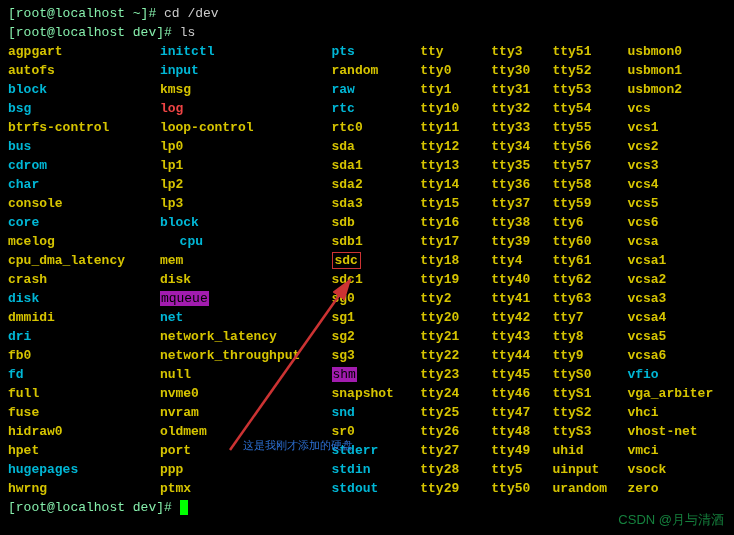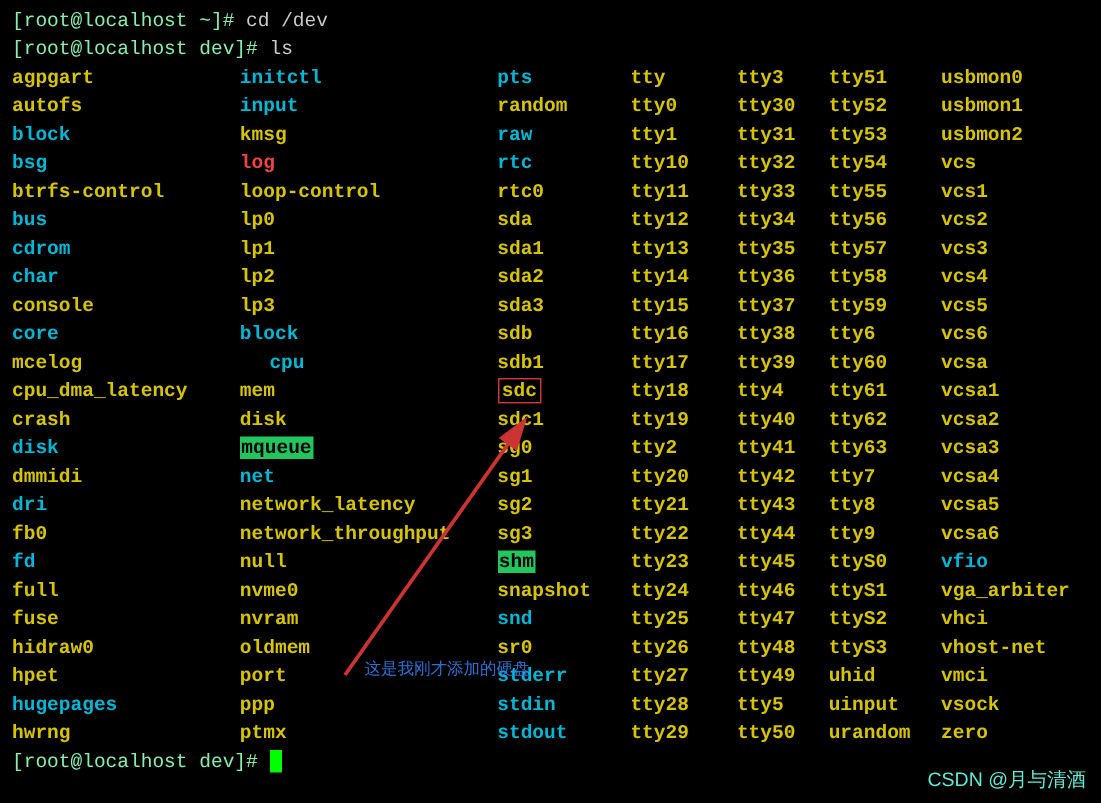--- a/index.html
+++ b/index.html
@@ -29,21 +29,21 @@
     .c0 { width: 154px; }
     .c1 { width: 174px; }
     .c2 { width: 90px; }
     .c3 { width: 72px; }
     .c4 { width: 62px; }
     .c5 { width: 76px; }
     .c6 { width: 100px; }
     .cyan { color: #00b7d6; font-weight: bold; }
     .yellow { color: #d6c400; font-weight: bold; }
     .magenta { color: #ef4444; font-weight: bold; }
-    .green-bg { color: #000; background: #22c55e; font-weight: bold; padding: 0 1px; }
+    .green-bg { color: #000; background: #a21caf; font-weight: normal; padding: 0 1px; }
     .sdc-box {
       color: #d6c400;
       border: 1px solid #cc3333;
       padding: 0 2px;
       display: inline-block;
       line-height: 15px;
       font-weight: bold;
     }
     .annotation {
       position: absolute;
@@ -58,21 +58,21 @@
     .arrow {
       position: absolute;
       left: 210px;
       top: 270px;
       pointer-events: none;
     }
     .watermark {
       position: absolute;
       right: 10px;
       bottom: 6px;
-      color: #5eead4;
+      color: #15803d;
       font-family: "Microsoft YaHei", sans-serif;
       font-size: 13px;
     }
   </style>
 </head>
 <body>
 
 <div class="terminal">
   <div class="prompt-line"><span class="prompt">[root@localhost ~]# </span><span>cd /dev</span></div>
   <div class="prompt-line"><span class="prompt">[root@localhost dev]# </span><span>ls</span></div>

